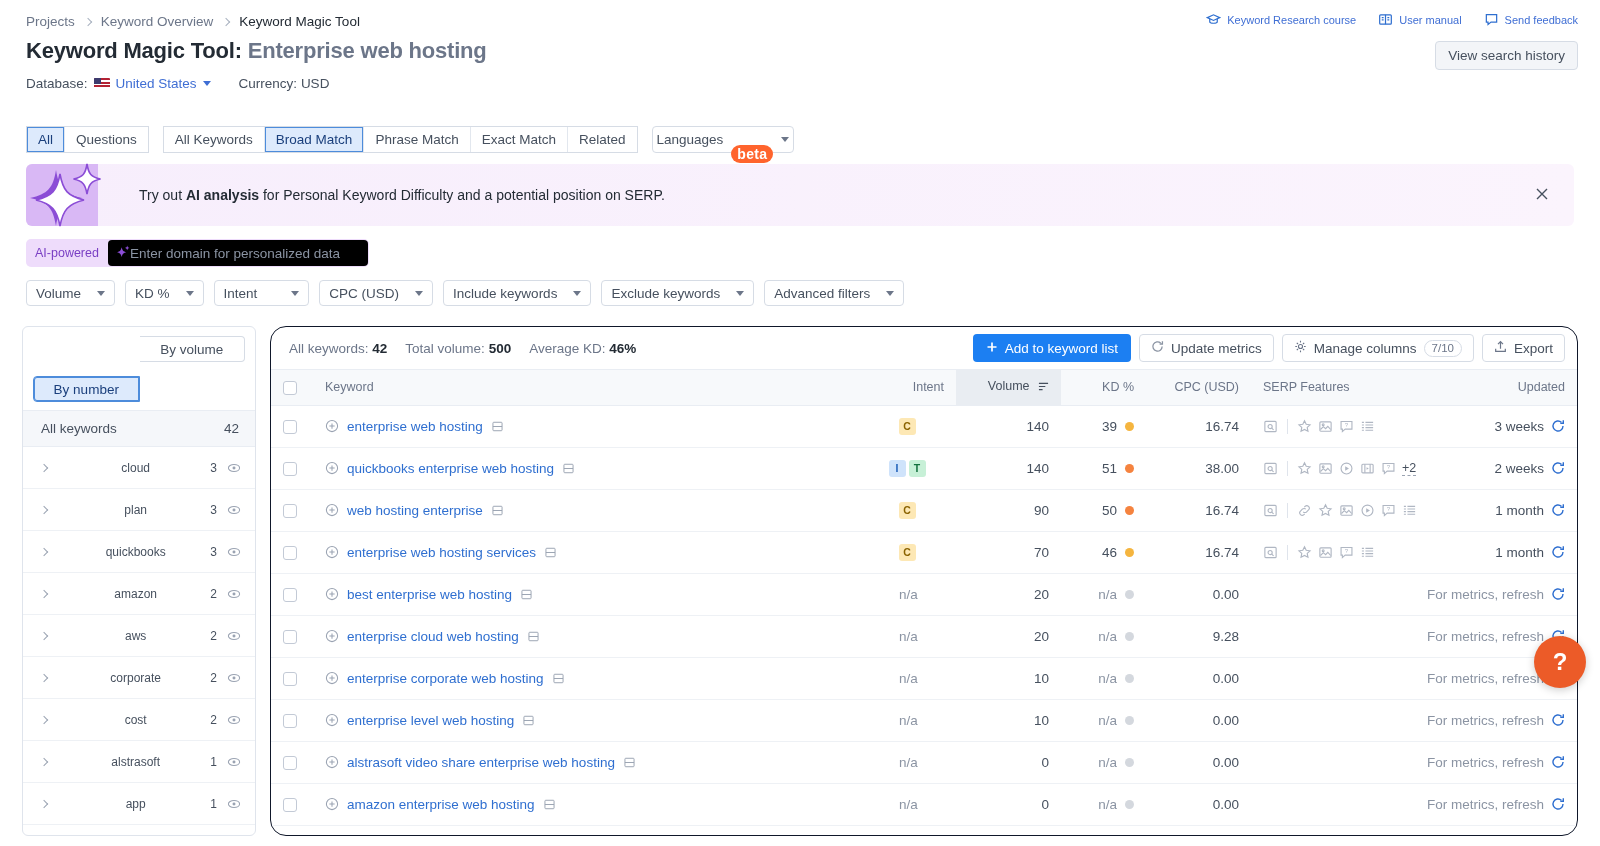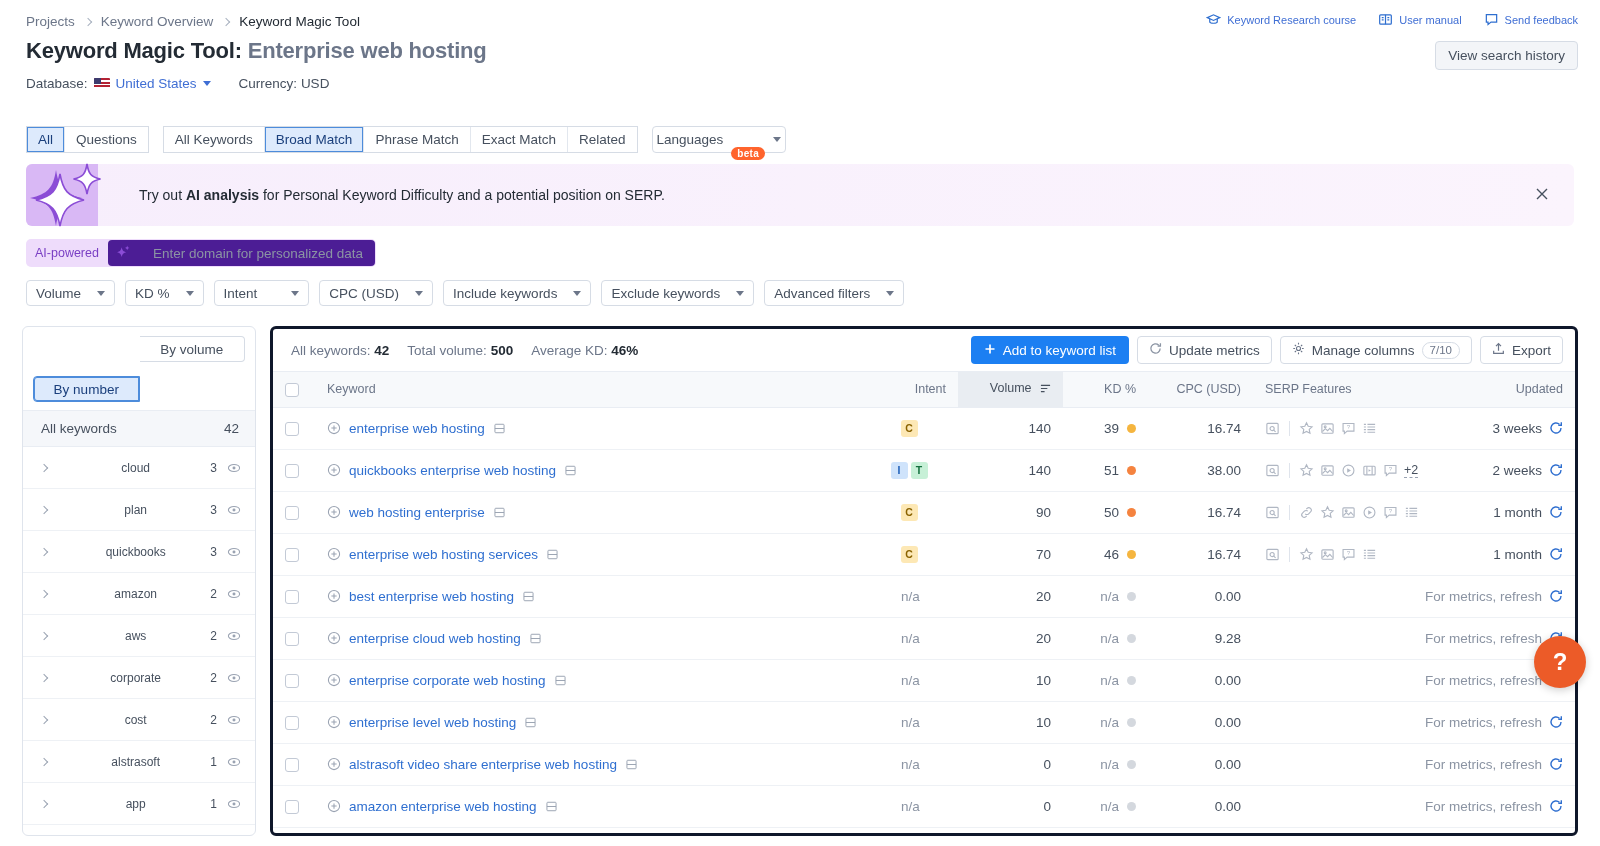--- a/index.html
+++ b/index.html
@@ -74,21 +74,21 @@
     white-space:nowrap;
   }
   .seg .sgi:last-child { border-right:none; }
   .seg .sgi.active { background:#ddeafc; color:#1a3f7c; box-shadow: inset 0 0 0 1px #4d8cdb; }
   .lang-btn {
     display:flex;align-items:center;gap:8px;height:27px;padding:0 4px;
     border:1px solid #d6dce5;border-radius:4px;background:#fff;
     font-size:13.5px;color:#46505e;cursor:pointer;
   }
   .beta {
-    background:#ff642d;color:#fff;font-size:10px;font-weight:700;
+    background:#ff642d;color:#fff;font-size:14px;font-weight:700;
     border-radius:9px;padding:1px 6px;letter-spacing:.3px;margin-top:28px;
   }
   .caret { width:0;height:0;border-left:4px solid transparent;border-right:4px solid transparent;border-top:5px solid #6c7689; }
 
   
   .ai-banner {
     position:absolute; left:26px; top:164px; width:1548px; height:62px;
     background:linear-gradient(90deg,#f7eefc,#fbf4fd);
     border-radius:6px; display:flex; align-items:center;
     overflow:visible;
@@ -108,22 +108,22 @@
   }
 
   
   .aipow {
     position:absolute; left:26px; top:239px;
     display:flex; align-items:center; height:28px;
     background:#eedcfb; border-radius:5px; padding:0 0 0 9px;
   }
   .aipow .lbl { font-size:12.5px; color:#7a3fc4; padding-right:9px; }
   .aipow .field {
-    display:flex;align-items:center;gap:23px;height:26px;
-    background:#4c1d95;border-radius:4px;padding:0 12px 0 9px;margin-right:1px;
+    display:flex;align-items:center;gap:0;height:26px;
+    background:#000000;border-radius:4px;padding:0 12px 0 9px;margin-right:1px;
     min-width:260px;
   }
   .aipow .field .ph { font-size:13.5px; color:#8b94a3; }
 
   
   .filters { position:absolute; left:26px; top:280px; display:flex; gap:10px; }
   .fbtn {
     display:flex;align-items:center;justify-content:space-between;gap:16px;
     height:26px;padding:0 9px;border:1px solid #d6dce5;border-radius:4px;background:#fff;
     font-size:13.5px;color:#46505e;cursor:pointer;white-space:nowrap;
@@ -156,21 +156,21 @@
     width:6px;height:6px;border-right:1.6px solid #9aa3b2;border-top:1.6px solid #9aa3b2;
     transform:rotate(45deg); margin-right:14px; flex:none;
   }
   .lp-item .nm { flex:1; }
   .lp-item .cnt { color:#46505e; margin-right:10px; }
   .eye { color:#9aa3b2; display:flex; }
 
   
   .rpanel {
     position:absolute; left:270px; top:326px; width:1308px; height:510px;
-    border:3px solid #0f172a; border-radius:6px; background:#fff; overflow:hidden;
+    border:1px solid #0f172a; border-radius:16px; background:#fff; overflow:hidden;
   }
   .rp-top {
     height:43px; display:flex; align-items:center; padding:0 12px 0 18px;
     border-bottom:1px solid #e9edf3; gap:10px;
   }
   .rp-summary { font-size:13.5px; color:#6c7689; display:flex; gap:18px; }
   .rp-summary b { color:#232b34; font-weight:700; }
   .rp-actions { margin-left:auto; display:flex; align-items:center; gap:8px; }
   .btn-primary {
     display:flex;align-items:center;gap:7px;height:28px;padding:0 13px;

